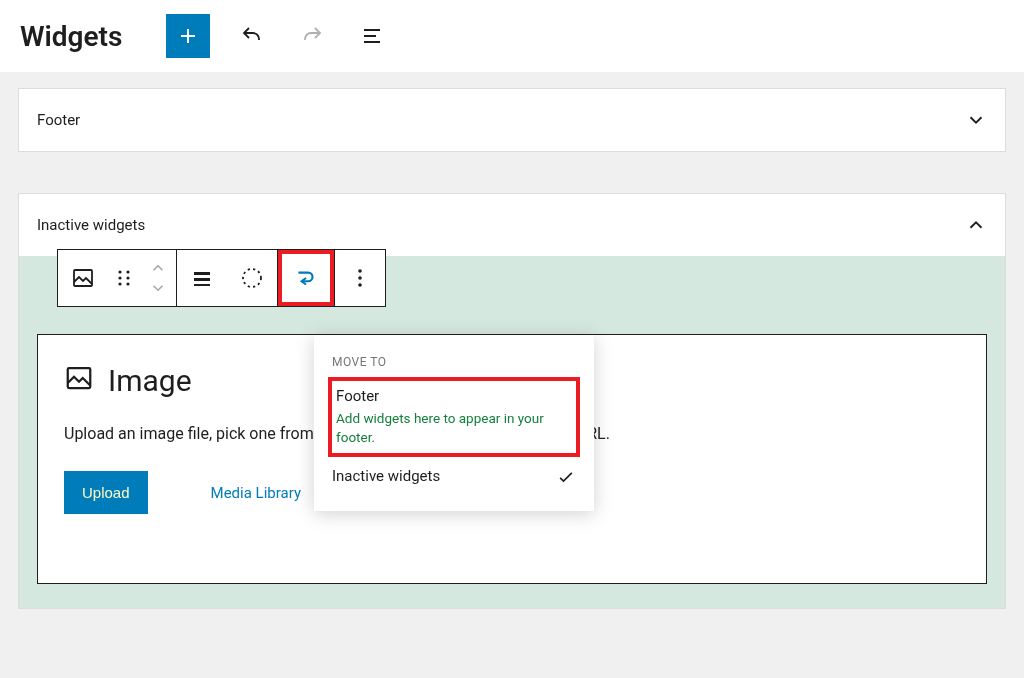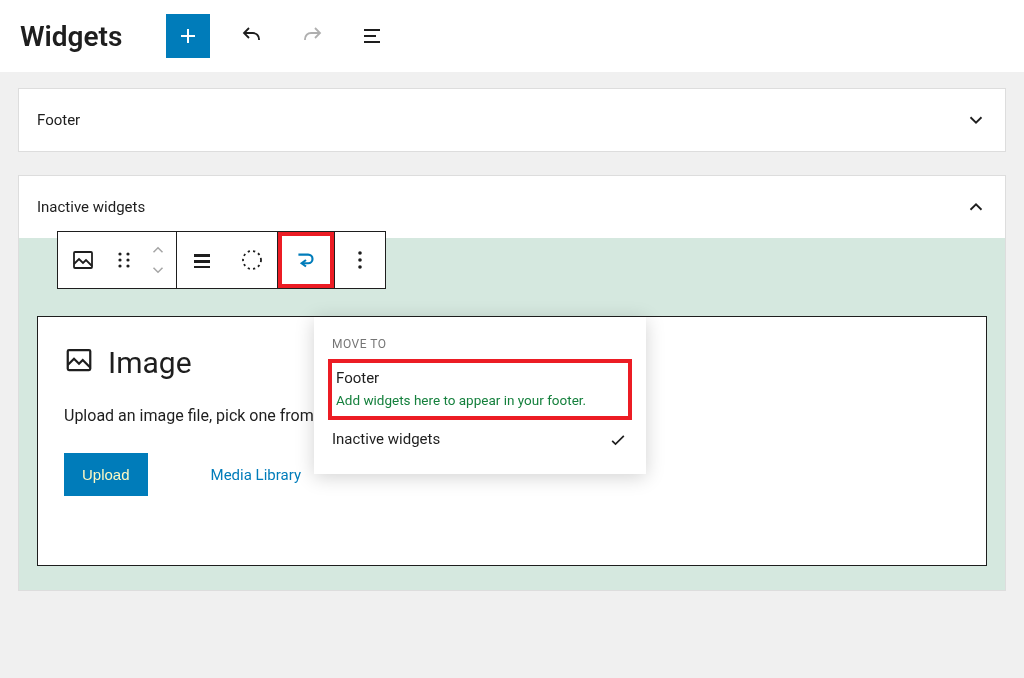--- a/index.html
+++ b/index.html
@@ -6,21 +6,21 @@
 body { font-family: -apple-system, BlinkMacSystemFont, "Segoe UI", Roboto, sans-serif; background: #fff; width: 1024px; height: 678px; overflow: hidden; }
 
 .topbar { display: flex; align-items: center; padding: 14px 20px; gap: 24px; background: #fff; border-radius: 20px; }
 .topbar h1 { font-size: 28px; font-weight: 600; color: #1e1e1e; margin-right: 20px; }
 .add-btn { width: 44px; height: 44px; background: #007cba; display: flex; align-items: center; justify-content: center; cursor: pointer; }
 .icon-btn { width: 36px; height: 36px; display: flex; align-items: center; justify-content: center; cursor: pointer; }
 .icon-btn.disabled { opacity: 0.35; }
 
 .main { background: #f0f0f0; padding: 16px 18px; height: calc(678px - 70px); }
 
-.area-panel { background: #fff; border: 1px solid #ddd; margin-bottom: 23px; }
+.area-panel { background: #fff; border: 1px solid #ddd; margin-bottom: 41px; }
 .area-header { display: flex; align-items: center; justify-content: space-between; padding: 20px 18px; cursor: pointer; }
 .area-header span { font-size: 15px; color: #1e1e1e; }
 
 .toolbar-row { position: relative; }
 .block-toolbar { position: absolute; top: -7px; left: 38px; display: flex; background: #fff; border: 1px solid #1e1e1e; z-index: 10; }
 .tb-group { display: flex; align-items: center; border-right: 1px solid #1e1e1e; }
 .tb-group:last-child { border-right: none; }
 .tb-btn { width: 50px; height: 56px; display: flex; align-items: center; justify-content: center; cursor: pointer; }
 .tb-mover { width: 36px; display: flex; flex-direction: column; align-items: center; justify-content: center; height: 56px; }
 .tb-mover div { height: 20px; display: flex; align-items: center; cursor: pointer; opacity: 0.4; }
@@ -29,21 +29,21 @@
 
 .widget-body { background: #d5e8df; padding: 78px 18px 24px 18px; }
 .image-block { background: #fff; border: 1px solid #1e1e1e; padding: 28px 26px 26px 26px; min-height: 250px; position: relative; }
 .ib-header { display: flex; align-items: flex-start; gap: 14px; margin-bottom: 26px; }
 .ib-header h2 { font-size: 30px; font-weight: 400; color: #1e1e1e; }
 .ib-desc { font-size: 16px; color: #1e1e1e; margin-bottom: 28px; }
 .ib-actions { display: flex; align-items: center; gap: 22px; }
 .upload-btn { background: #007cba; color: #fef9c3; padding: 13px 18px; font-size: 15px; border: none; cursor: pointer; }
 .media-link { color: #007cba; font-size: 15px; cursor: pointer; padding-left: 41px; }
 
-.move-popover { position: absolute; top: 0px; left: 276px; width: 332px; background: #fff; box-shadow: 0 3px 18px rgba(0,0,0,0.18); z-index: 20; padding: 14px 0 12px 0; }
+.move-popover { position: absolute; top: 0px; left: 276px; width: 280px; background: #fff; box-shadow: 0 3px 18px rgba(0,0,0,0.18); z-index: 20; padding: 14px 0 12px 0; }
 .mp-title { font-size: 12px; color: #757575; letter-spacing: 0.5px; padding: 6px 18px 8px 18px; }
 .mp-item { padding: 10px 18px; cursor: pointer; display: flex; align-items: flex-start; justify-content: space-between; }
 .mp-item .name { font-size: 15px; color: #1e1e1e; margin-bottom: 4px; }
 .mp-item .desc { font-size: 13.5px; color: #15803d; line-height: 1.4; }
 .mp-item.highlight { border: 4px solid #ec1c24; margin: 0 14px; padding: 6px 4px; }
 .mp-check { margin-left: 10px; }
 
 svg { display: block; }
 </style>
 </head>

